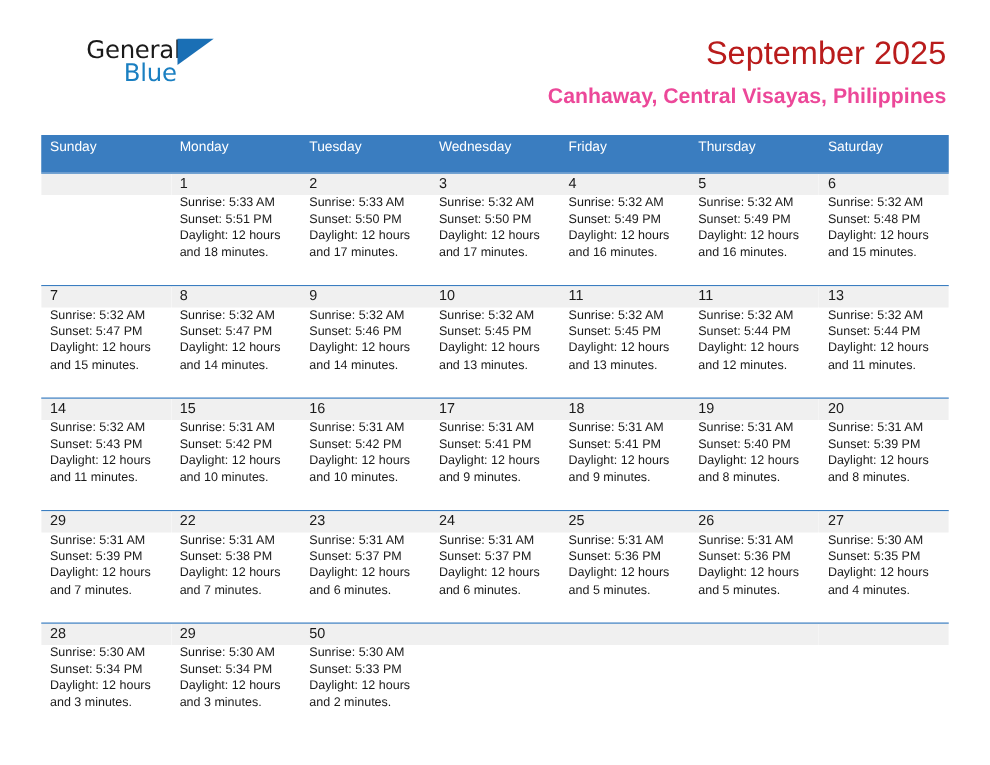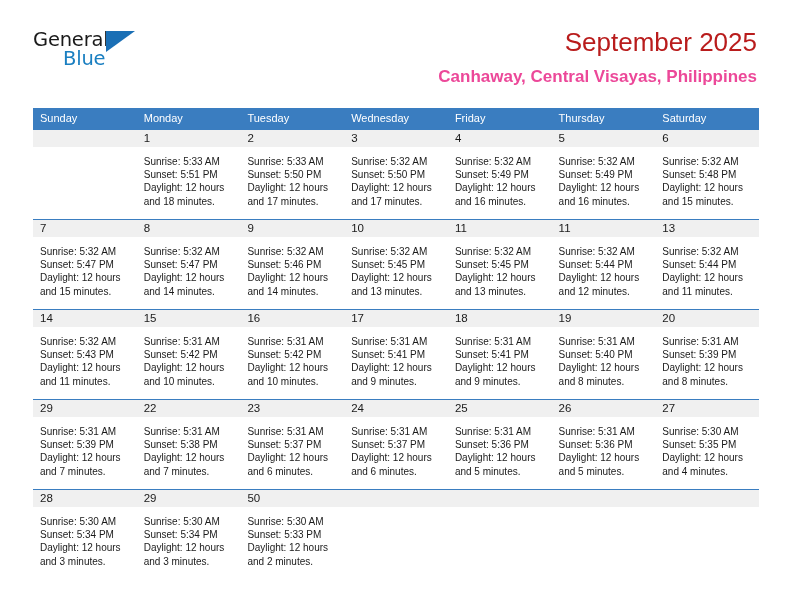--- a/index.html
+++ b/index.html
@@ -21,20 +21,21 @@
     box-sizing: border-box;
   }
 
   
   .top {
     display: flex;
     align-items: flex-start;
     justify-content: space-between;
     padding: 28px 35px 0 33px;
     box-sizing: border-box;
+    margin-left: 36px;
   }
   .brand {
     position: relative;
     width: 112px;
     height: 46px;
     flex: 0 0 auto;
   }
   .brand-general {
     position: absolute;
     left: 0;
@@ -83,21 +84,21 @@
   }
 
   
   .calendar {
     margin: 18px 33px 0 33px;
     width: 726px;
   }
   .weekdays {
     display: flex;
     background: #3a7dc0;
-    height: 21px;
+    height: 30px;
     margin-top: 21px;
   }
   .weekday {
     flex: 1 1 0;
     color: #ffffff;
     font-size: 11px;
     padding-left: 7px;
     box-sizing: border-box;
     line-height: 21px;
   }
@@ -124,21 +125,21 @@
     background: #f0f0f0;
     font-size: 11.5px;
     color: #1a1a1a;
     padding-left: 7px;
     box-sizing: border-box;
   }
   .day.empty .day-num {
     background: #f0f0f0;
   }
   .day-info {
-    padding: 8px 7px 0 7px;
+    padding: 0 7px 0 7px;
     font-size: 10px;
     line-height: 13.2px;
     color: #1a1a1a;
     box-sizing: border-box;
   }
   .day-info div {
     white-space: nowrap;
   }
 </style>
 </head>

